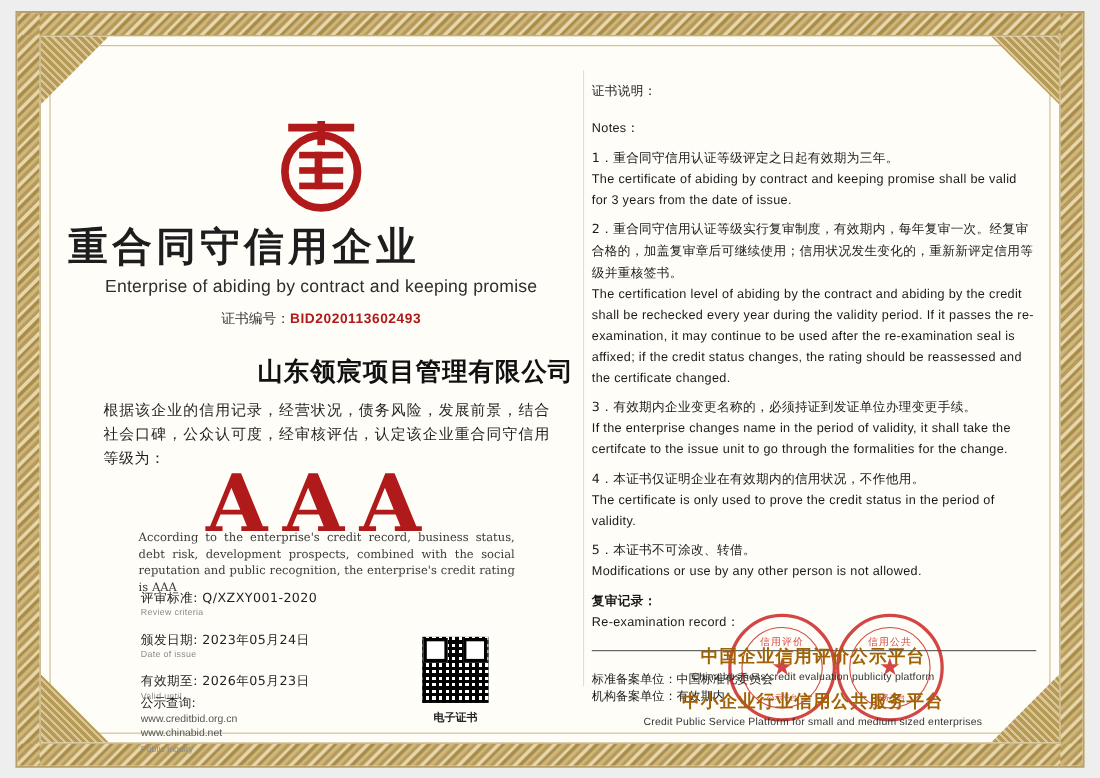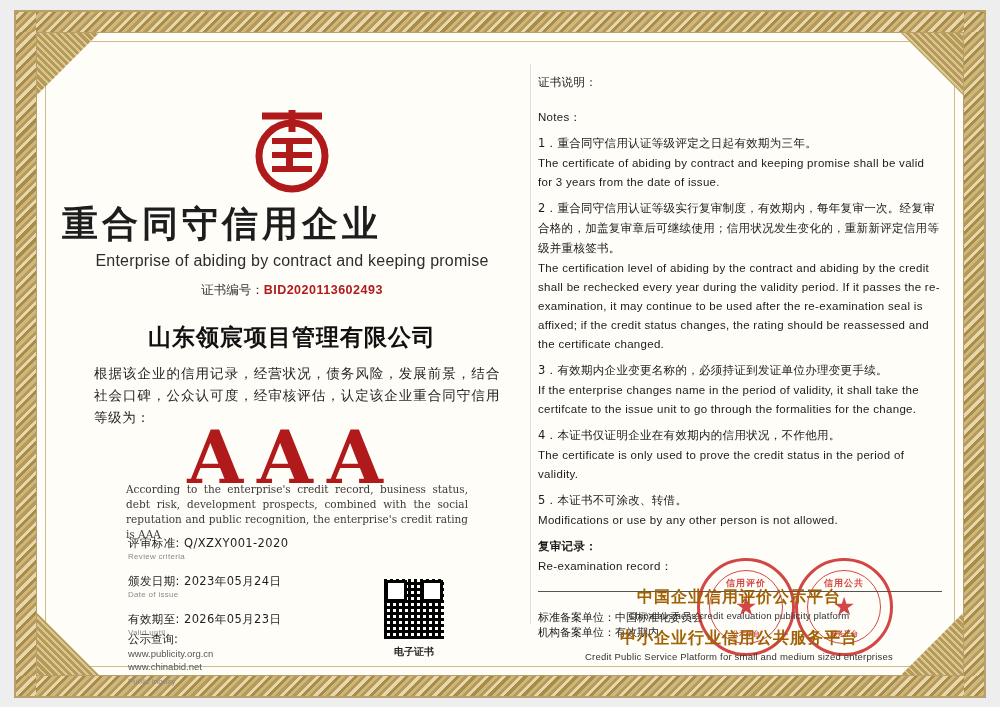--- a/index.html
+++ b/index.html
@@ -98,21 +98,21 @@
     text-align:center;
     font-size:16px;color:#2d2d2d;letter-spacing:.2px;
   }
   .certno{
     position:absolute;left:0;right:0;top:228px;
     text-align:center;font-size:12.5px;color:#333;
   }
   .certno .num{color:#b01a1a;font-weight:bold;letter-spacing:.5px;}
   .company{
     position:absolute;left:0;right:0;top:268px;
-    text-align:center;
+    text-align:right;
     font-family:"DejaVu Sans", sans-serif;
     font-size:23px;font-weight:bold;color:#111;letter-spacing:1px;
   }
   .body-cn{
     position:absolute;left:32px;right:22px;top:308px;
     font-family:"DejaVu Sans", sans-serif;
     font-size:13.5px;line-height:22px;color:#1f1f1f;
     text-align:justify;letter-spacing:.6px;
   }
   .aaa{
@@ -200,21 +200,21 @@
   }
   .r-foot{
     display:flex;justify-content:space-between;
     font-family:"DejaVu Sans", sans-serif;
     font-size:11px;color:#1a1a1a;
     margin-top:6px;
     flex-direction:column;
   }
   
   .seals{
-    position:absolute;left:495px;top:498px;width:410px;height:108px;font-weight:bold;
+    position:absolute;left:460px;top:498px;width:410px;height:108px;
   }
   .seal{
     position:absolute;width:92px;height:92px;border-radius:50%;
     border:3px solid #c92020;opacity:.82;
   }
   .seal.s1{left:140px;top:6px;}
   .seal.s2{left:238px;top:6px;}
   .seal .inner{
     position:absolute;left:9px;top:9px;right:9px;bottom:9px;
     border:1px solid #c92020;border-radius:50%;
@@ -305,21 +305,21 @@
           </div>
           <div class="field">
             <div class="cn"><span>有效期至:</span> <span class="val">2026年05月23日</span></div>
             <div class="en">Valid until</div>
           </div>
         </div>
 
         <div class="inquiry">
           <div class="cn">公示查询:</div>
           <div class="links">
-            <div>www.publicity.org.cn</div>
+            <div>www.creditbid.org.cn</div>
             <div>www.chinabid.net</div>
           </div>
           <div class="en">Public inquiry</div>
         </div>
 
         <div class="qr-wrap">
           <div class="qr"></div>
           <div class="qr-caption">电子证书</div>
         </div>
       </div>

